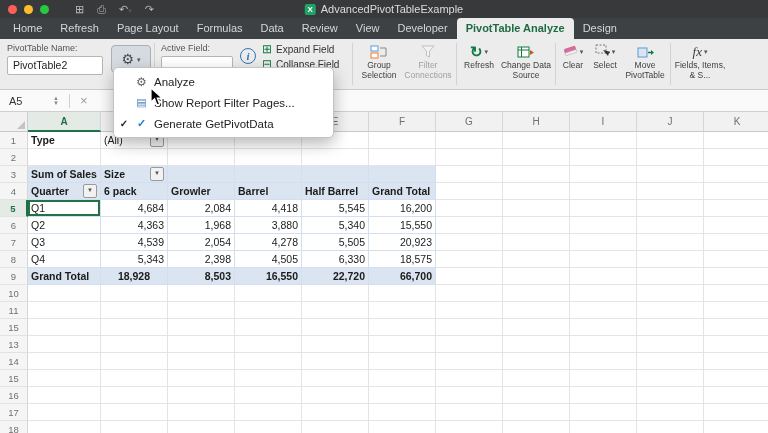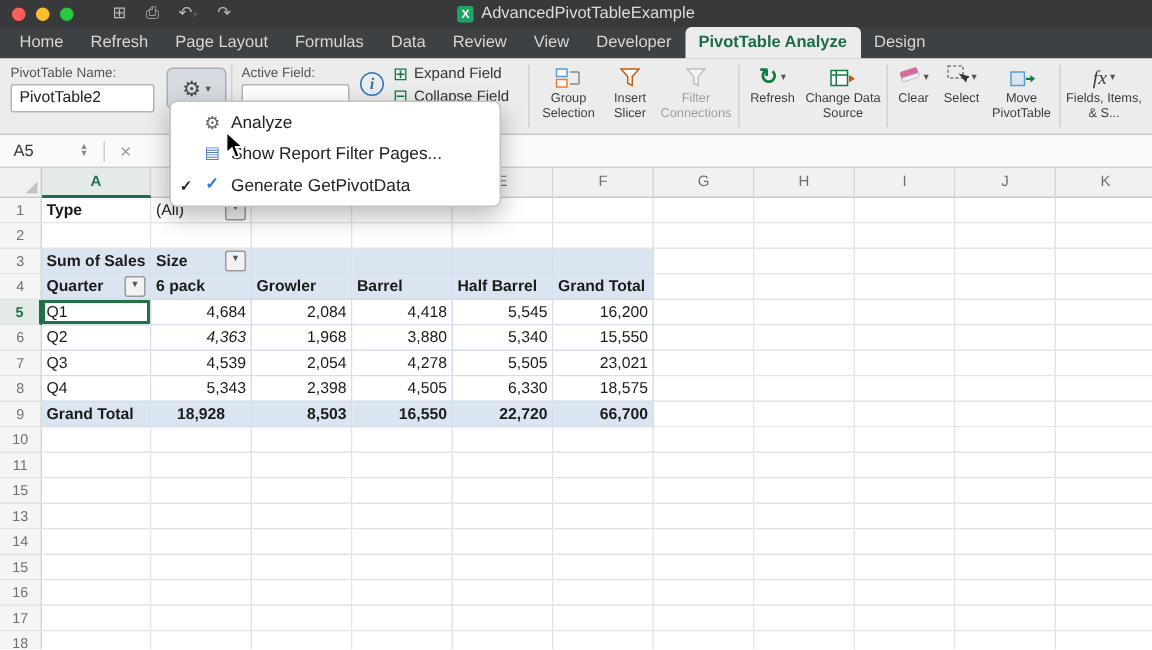--- a/index.html
+++ b/index.html
@@ -161,28 +161,20 @@
     <div class="vbtn" style="width:46px;">
       <span class="icn">
         <svg width="18" height="14">
             <rect x="1" y="1" width="7" height="5" fill="#fff" stroke="#5b9bd5"></rect>
             <rect x="1" y="8" width="7" height="5" fill="#fff" stroke="#ed7d31"></rect>
             <path d="M10 3h6M10 11h6M16 3v8" stroke="#888" fill="none"></path>
           </svg>
       </span>
       <span class="lbl">Group Selection</span>
     </div>
-    <div class="vbtn" style="width:36px;">
-      <span class="icn">
-        <svg width="14" height="14">
-            <path d="M1 1h12l-4.5 5v6l-3-1.5V6z" fill="#fff" stroke="#c55a11"></path>
-          </svg>
-      </span>
-      <span class="lbl">Insert Slicer</span>
-    </div>
     <div class="vbtn disabled" style="width:52px;">
       <span class="icn">
         <svg width="14" height="14">
             <path d="M1 1h12l-4.5 5v6l-3-1.5V6z" fill="#fff" stroke="#8a8a8a"></path>
           </svg>
       </span>
       <span class="lbl">Filter Connections</span>
     </div>
     <div class="gsep"></div>
     <div class="vbtn" style="width:40px;">
@@ -382,21 +374,21 @@
         <div class="cell" style="width: 67px;"></div>
         <div class="cell" style="width: 67px;"></div>
         <div class="cell" style="width: 67px;"></div>
         <div class="cell" style="width: 67px;"></div>
       </div>
       <div class="row">
         <div class="rh">6</div>
         <div class="cell pv" style="width: 73px;">
           <span>Q2</span>
         </div>
-        <div class="cell pv num" style="width: 67px; font-style: italic;">
+        <div class="cell pv num" style="width: 67px;">
           <span>4,363</span>
         </div>
         <div class="cell pv num" style="width: 67px;">
           <span>1,968</span>
         </div>
         <div class="cell pv num" style="width: 67px;">
           <span>3,880</span>
         </div>
         <div class="cell pv num" style="width: 67px;">
           <span>5,340</span>
@@ -421,21 +413,21 @@
         <div class="cell pv num" style="width: 67px;">
           <span>2,054</span>
         </div>
         <div class="cell pv num" style="width: 67px;">
           <span>4,278</span>
         </div>
         <div class="cell pv num" style="width: 67px;">
           <span>5,505</span>
         </div>
         <div class="cell pv num" style="width: 67px;">
-          <span>23,021</span>
+          <span>20,923</span>
         </div>
         <div class="cell" style="width: 67px;"></div>
         <div class="cell" style="width: 67px;"></div>
         <div class="cell" style="width: 67px;"></div>
         <div class="cell" style="width: 67px;"></div>
         <div class="cell" style="width: 67px;"></div>
       </div>
       <div class="row">
         <div class="rh">8</div>
         <div class="cell pv" style="width: 73px;">

